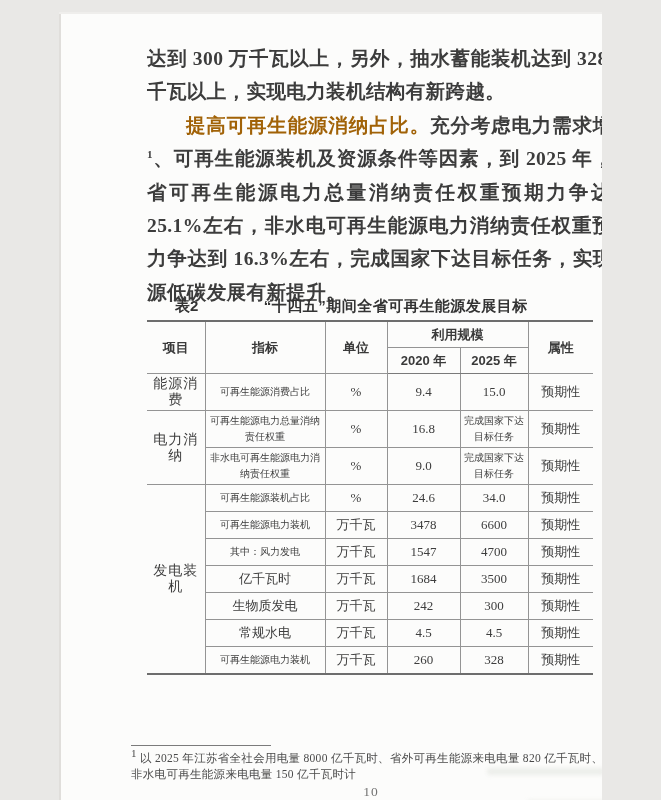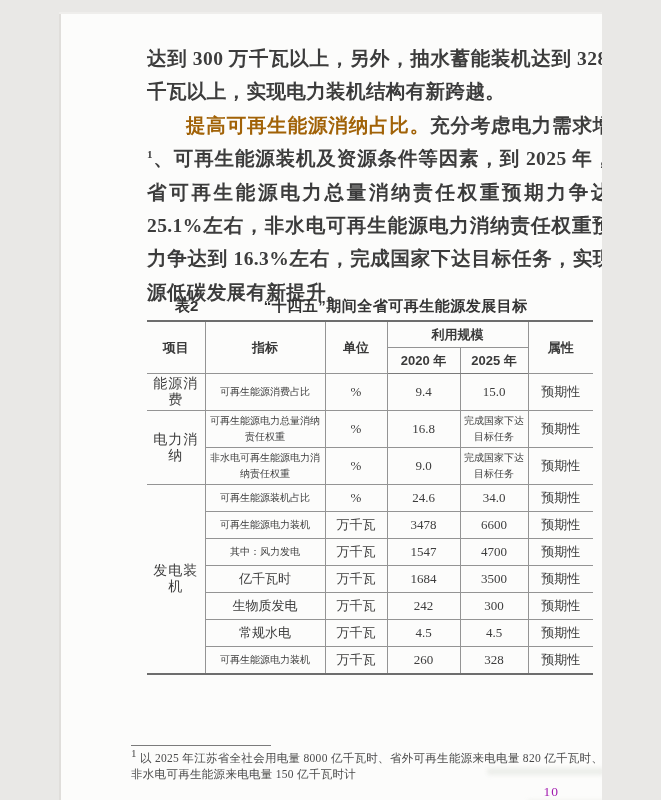--- a/index.html
+++ b/index.html
@@ -50,22 +50,22 @@
   td.align-left{text-align:left;padding-left:5px;padding-right:2px;}
   td.multiline{font-size:10px;padding:2px 0;line-height:15px;}
   td.cell-group{font-size:14px;letter-spacing:1px;}
 
   .footnote{
     position:absolute;left:72px;top:733px;width:506px;
     font-size:11.5px;line-height:15.5px;color:#4a4a4a;letter-spacing:0.3px;
   }
   .fn-rule{width:140px;border-top:1px solid #7b7b7b;margin-bottom:5px;}
   .page-number{
-    position:absolute;left:76px;top:772px;width:424px;text-align:right;
-    font-size:13.5px;color:#a21caf;letter-spacing:1px;
+    position:absolute;left:100px;top:772px;width:424px;text-align:center;
+    font-size:13.5px;color:#737373;letter-spacing:1px;
   }
   .scan-artifact{position:absolute;background:#e7e9e4;filter:blur(2px);opacity:0.75;border-radius:3px;}
   .artifact-1{left:428px;top:756px;width:118px;height:7px;}
   .artifact-2{left:468px;top:788px;width:152px;height:9px;opacity:0.65;}
 </style>
 </head>
 <body>
 
 <div class="page">
   <div class="scan-edge-left"></div>

